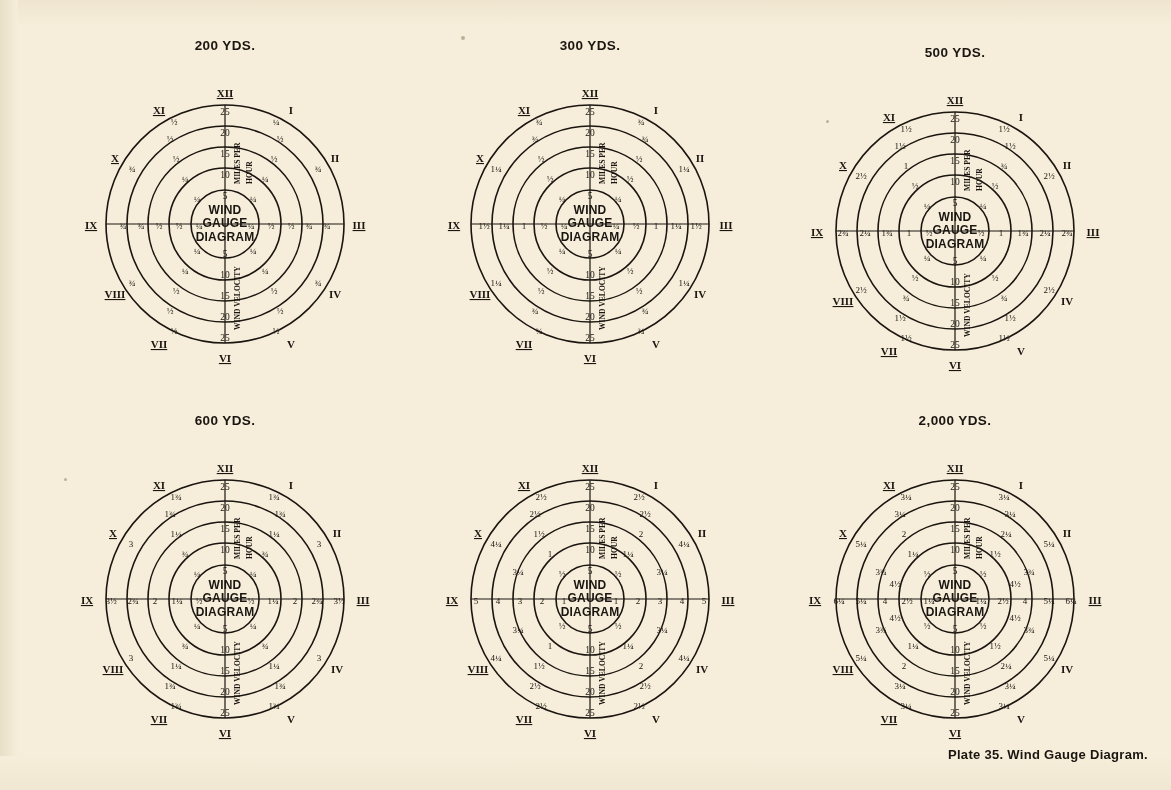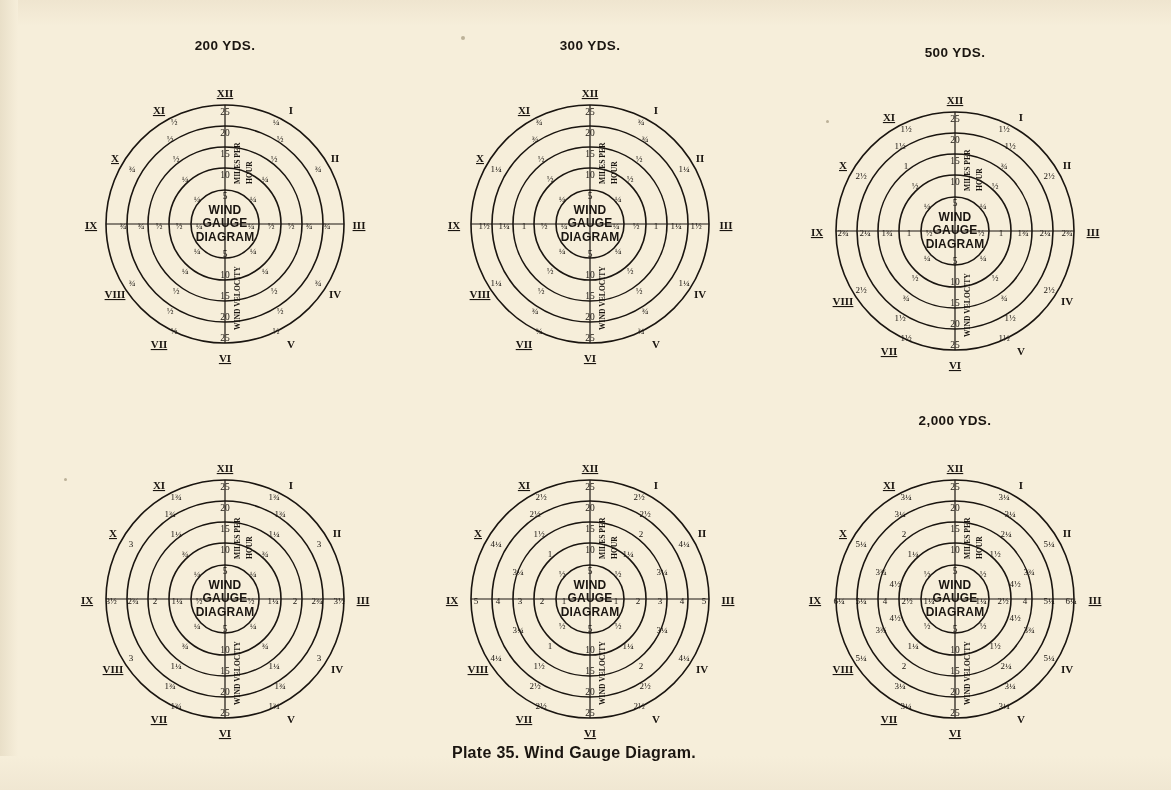--- a/index.html
+++ b/index.html
@@ -33,23 +33,23 @@
   .dial svg{display:block;}
   .center-label{
     position:absolute;left:50%;top:50%;transform:translate(-50%,-50%);
     text-align:center;
     font-family:"Liberation Sans", sans-serif;
     font-weight:bold;font-size:12px;line-height:1.12;
     letter-spacing:.2px;
     white-space:pre-line;
   }
   .caption{
-    position:absolute;left:0;bottom:28px;width:1148px;text-align:center;
+    position:absolute;left:0;bottom:28px;width:1148px;text-align:right;
     font-family:"Liberation Sans", sans-serif;
-    font-weight:bold;font-size:16px;letter-spacing:.3px;
+    font-weight:bold;font-size:13px;letter-spacing:.3px;
   }
   text{font-family:"Liberation Serif", serif;}
 </style>
 </head>
 <body>
 
 <div class="paper-edge-top"></div>
 <div class="paper-edge-left"></div>
 <div class="paper-edge-bottom"></div>
 <div class="speck" style="left:461px;top:36px;width:4px;height:4px;"></div>
@@ -328,20 +328,21 @@
             <text x="201" y="262">1½</text>
         </g>
       </svg>
       <div class="center-label">WIND
 GAUGE
 DIAGRAM</div>
     </div>
   </div>
 
   <div class="panel" style="left:30px;top:413px;">
+    <div class="panel-title">600 YDS.</div>
     <div class="dial">
       <svg width="304" height="304" viewBox="0 0 304 304">
         <g fill="none" stroke="#1a1510" stroke-width="1.6">
           <circle cx="152" cy="152" r="34"></circle>
             <circle cx="152" cy="152" r="56"></circle>
           <circle cx="152" cy="152" r="77"></circle>
             <circle cx="152" cy="152" r="98"></circle>
           <circle cx="152" cy="152" r="119"></circle>
         </g>
         <g stroke="#1a1510" stroke-width="1.2" fill="none">

